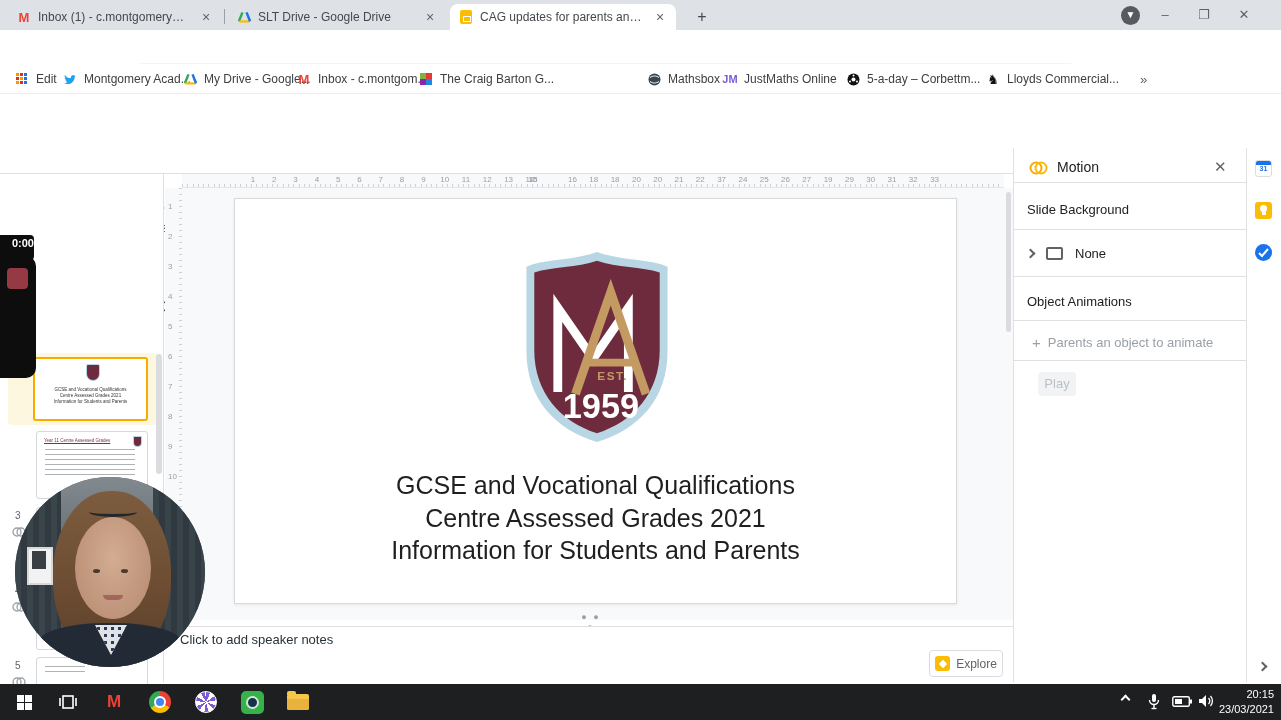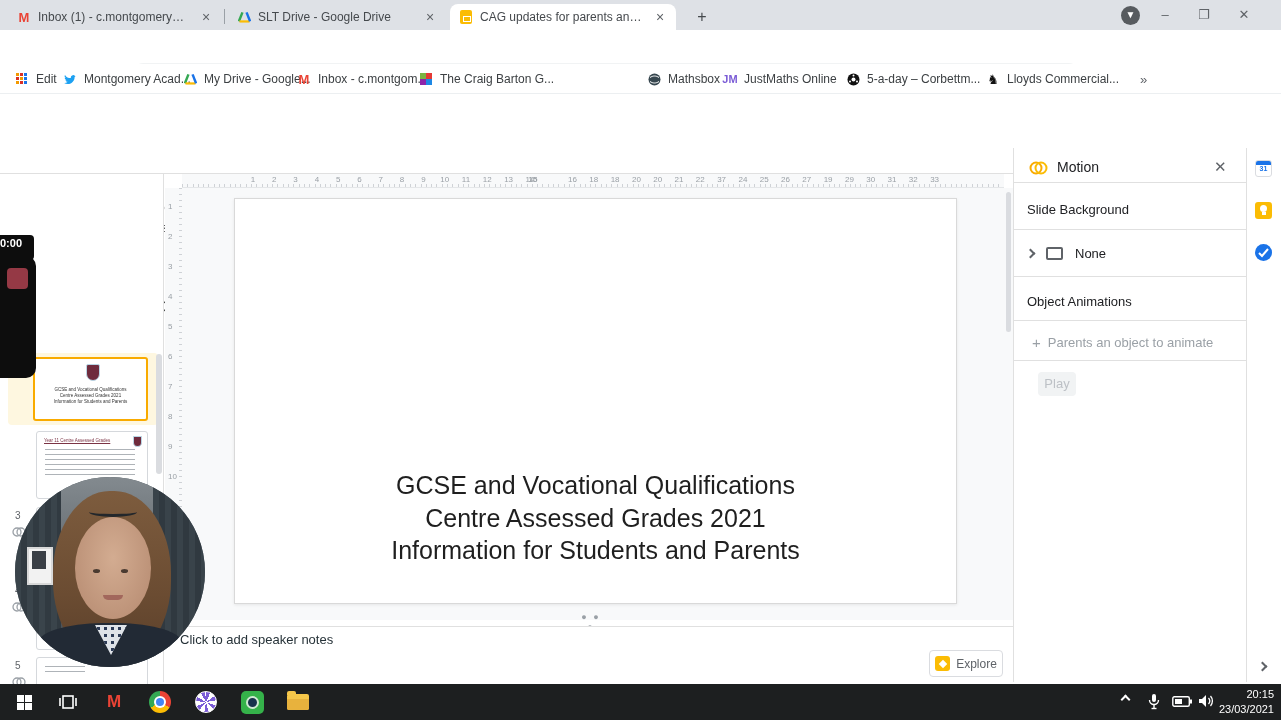--- a/index.html
+++ b/index.html
@@ -104,21 +104,21 @@
   .mp-divider { position:absolute; left:0; width:233px; height:1px; background:#e0e0e0; }
   .mp-h { position:absolute; font-size:13px; color:#202124; }
   .chev { display:inline-block; width:7px; height:7px; border-right:2px solid #5f6368; border-top:2px solid #5f6368; }
   .chev-r { transform:rotate(45deg); }
   #play-btn { position:absolute; left:24px; top:224px; width:38px; height:24px; background:#f1f3f4; border-radius:4px; color:#bdc1c6; font-size:13px; text-align:center; line-height:24px; }
 
   #right-rail { left:1246px; top:148px; width:35px; height:534px; background:#fff; border-left:1px solid #e0e0e0; }
   .rail-ic { position:absolute; left:8px; width:17px; height:17px; border-radius:3px; }
 
   
-  #rec-timer { left:0; top:235px; width:34px; height:25px; background:#0d0d0d; color:#fff; font-size:11px; font-weight:bold; text-align:left; line-height:17px; border-radius:0 4px 4px 0; z-index:46; }
+  #rec-timer { left:0; top:235px; width:34px; height:25px; background:#0d0d0d; color:#fff; font-size:11px; font-weight:bold; text-align:right; line-height:17px; border-radius:0 4px 4px 0; z-index:46; }
   #rec-bar { left:0; top:256px; width:36px; height:122px; background:#0d0d0d; border-radius:0 10px 10px 0; z-index:45; }
   #rec-stop { position:absolute; left:7px; top:12px; width:21px; height:21px; background:#953945; border-radius:4px; }
 
   
   #webcam { left:15px; top:477px; width:190px; height:190px; border-radius:50%; overflow:hidden; background:#47525a; z-index:40; }
   .wc-curtL { position:absolute; left:0; top:0; width:46px; height:100%; background:repeating-linear-gradient(90deg,#3a444b 0 6px,#313a41 6px 12px); }
   .wc-curtR { position:absolute; right:0; top:0; width:52px; height:100%; background:repeating-linear-gradient(90deg,#39434a 0 6px,#303940 6px 12px); }
   .wc-wall { position:absolute; left:46px; top:0; width:92px; height:100%; background:linear-gradient(#838a8f,#5c6368 55%,#3e454b); }
   .wc-frame { position:absolute; left:12px; top:70px; width:26px; height:38px; background:#f2f2f2; border:2px solid #d8d8d8; }
   .wc-frame::after { content:""; position:absolute; left:3px; top:2px; width:14px; height:18px; background:#3a3f46; }
@@ -584,20 +584,31 @@
       <span class="rnumv" style="top: 254px;">9</span>
       <span class="rnumv" style="top: 284px;">10</span>
       <span class="rnumv" style="top: 314px;">11</span>
       <span class="rnumv" style="top: 344px;">12</span>
       <span class="rnumv" style="top: 374px;">13</span>
     </div>
 
   <div class="abs" id="canvas">
     <div class="abs" id="slide">
 
+      <div class="abs" style="left:283px; top:50px;">
+        <svg width="158" height="196" viewBox="0 0 160 200">
+          <path d="M80 3 C104 12 134 10 152 18 L152 104 C152 154 122 184 80 197 C38 184 8 154 8 104 L8 18 C26 10 56 12 80 3 Z" fill="#b9d6e5"></path>
+          <path d="M80 12 C100 19 126 18 144 24 L144 103 C144 147 117 176 80 188 C43 176 16 147 16 103 L16 24 C34 18 60 19 80 12 Z" fill="#6e2b3d"></path>
+          <path d="M40 146 L40 60 L76 112 L112 60 L112 146" fill="none" stroke="#ffffff" stroke-width="9"></path>
+          <path d="M58 148 L94 44 L130 148" fill="none" stroke="#c49a63" stroke-width="9"></path>
+          <path d="M70 116 L118 116" stroke="#c49a63" stroke-width="8"></path>
+          <text x="96" y="134" text-anchor="middle" font-family="Liberation Sans, sans-serif" font-size="12" font-weight="bold" letter-spacing="1.5" fill="#c49a63">EST.</text>
+          <text x="84" y="172" text-anchor="middle" font-family="Liberation Sans, sans-serif" font-size="35" font-weight="bold" fill="#ffffff">1959</text>
+        </svg>
+      </div>
       <div class="slide-line" style="top:272px;">GCSE and Vocational Qualifications</div>
       <div class="slide-line" style="top:305px;">Centre Assessed Grades 2021</div>
       <div class="slide-line" style="top:337px;">Information for Students and Parents</div>
     </div>
   </div>
   <div class="abs" id="canvas-scroll">
       <div class="thumb-bar"></div>
     </div>
 
   <div class="abs" id="notes-handle">● ● ●</div>

